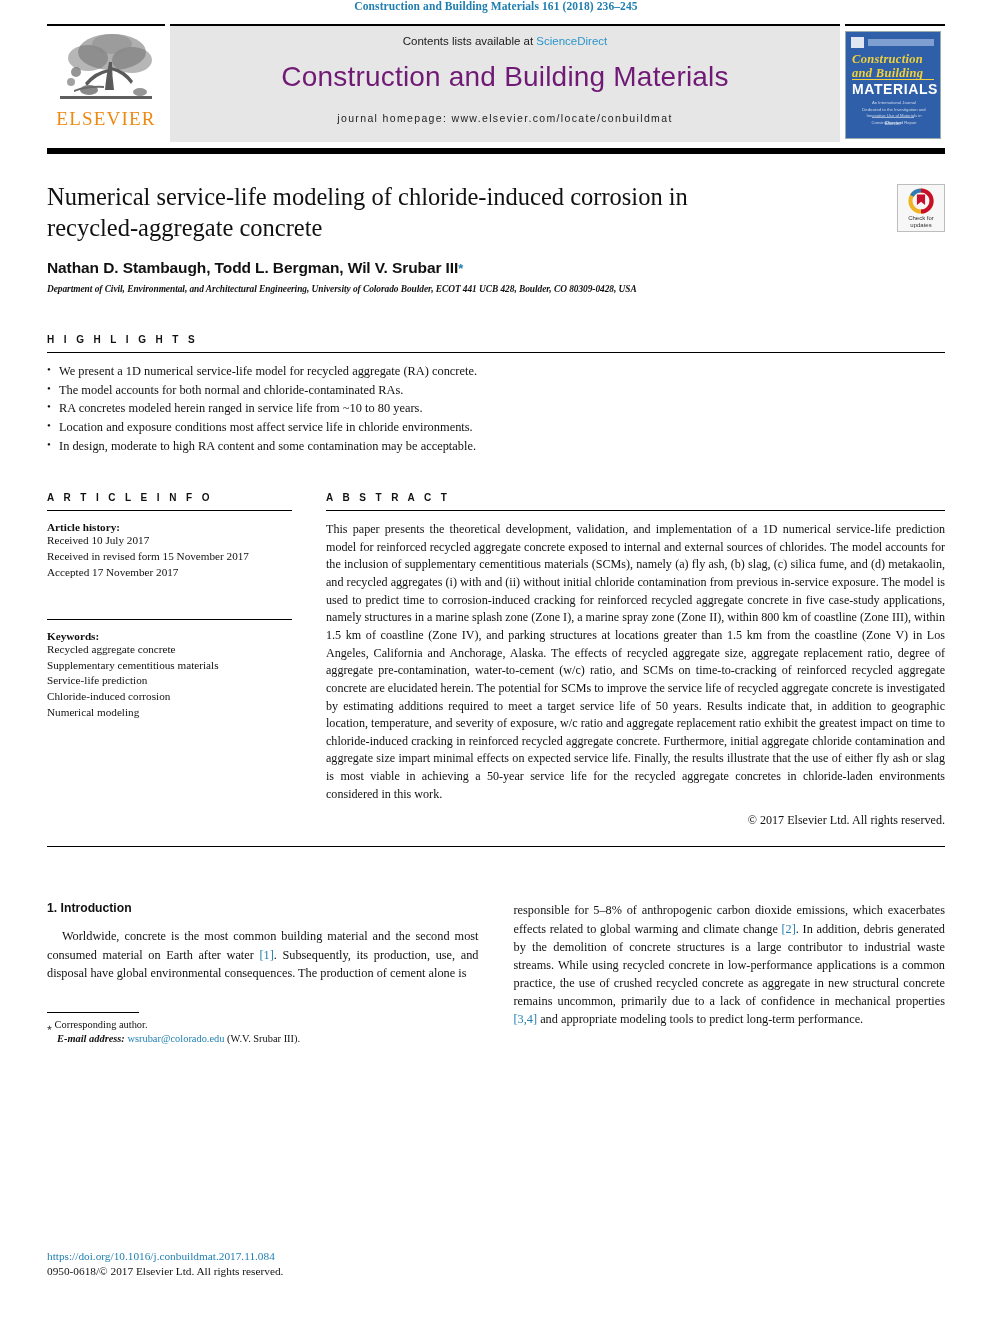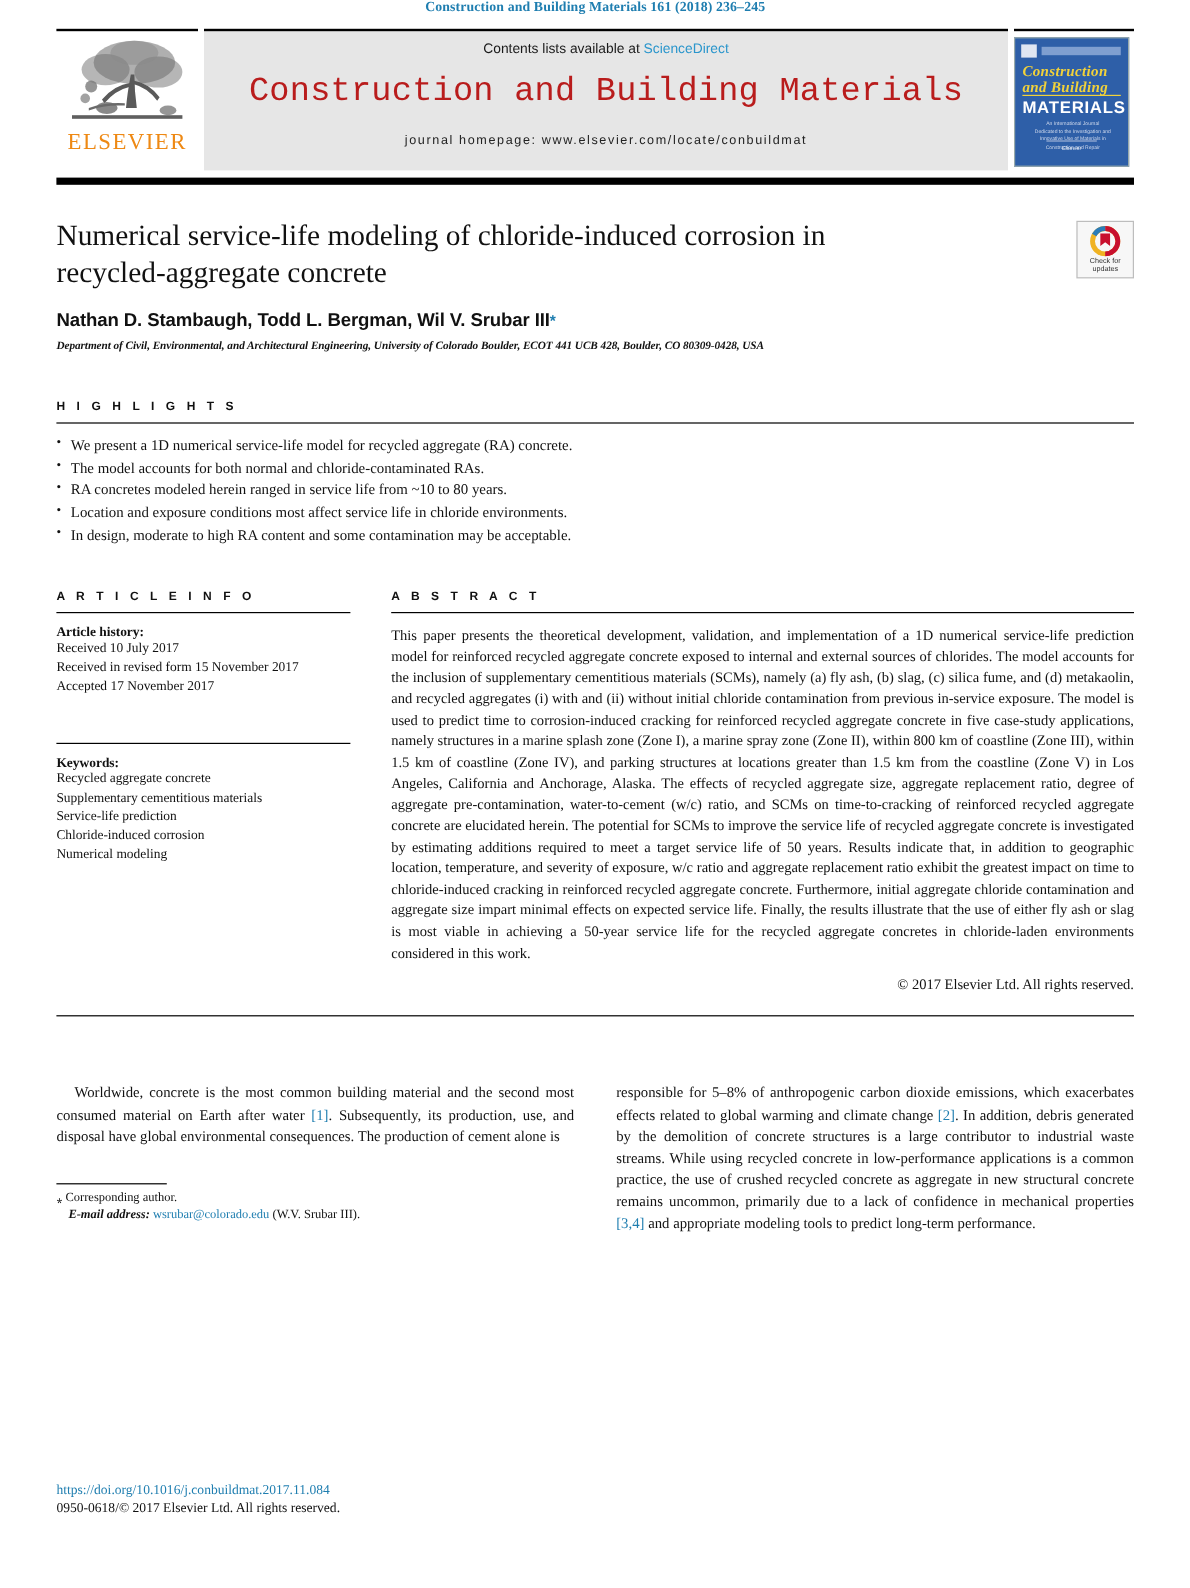--- a/index.html
+++ b/index.html
@@ -74,23 +74,23 @@
   }
   .contents-line {
     font-family: "Liberation Sans", sans-serif;
     font-size: 11.5px;
     color: #1a1a1a;
   }
   .contents-line .sd {
     color: #2b96cc;
   }
   .journal-title {
-    font-family: Liberation Mono, monospace;
+    font-family: Liberation Sans, sans-serif;
     font-size: 28px;
-    color: #b91c1c;
+    color: #701a75;
     margin-top: 14px;
     letter-spacing: 0.2px;
   }
   .homepage-line {
     font-family: "Liberation Sans", sans-serif;
     font-size: 10.5px;
     letter-spacing: 1.35px;
     color: #222;
     margin-top: 19px;
   }
@@ -345,21 +345,21 @@
     line-height: 1.42;
     color: #111;
   }
   .fn-line .ital { font-style: italic; font-weight: bold; }
   .fn-mail { color: #1f7eb0; }
   .fn-star { font-size: 9px; }
 
   .footer-block {
     position: absolute;
     left: 47px;
-    bottom: 58px;
+    bottom: 44px;
     width: 420px;
   }
   .doi {
     font-family: "Liberation Serif", serif;
     font-size: 11.3px;
     color: #1f7eb0;
     line-height: 1.35;
   }
   .issn {
     font-family: "Liberation Serif", serif;
@@ -484,20 +484,21 @@
       <hr class="hr-thin">
       <div class="abs-text">This paper presents the theoretical development, validation, and implementation of a 1D numerical service-life prediction model for reinforced recycled aggregate concrete exposed to internal and external sources of chlorides. The model accounts for the inclusion of supplementary cementitious materials (SCMs), namely (a) fly ash, (b) slag, (c) silica fume, and (d) metakaolin, and recycled aggregates (i) with and (ii) without initial chloride contamination from previous in-service exposure. The model is used to predict time to corrosion-induced cracking for reinforced recycled aggregate concrete in five case-study applications, namely structures in a marine splash zone (Zone I), a marine spray zone (Zone II), within 800 km of coastline (Zone III), within 1.5 km of coastline (Zone IV), and parking structures at locations greater than 1.5 km from the coastline (Zone V) in Los Angeles, California and Anchorage, Alaska. The effects of recycled aggregate size, aggregate replacement ratio, degree of aggregate pre-contamination, water-to-cement (w/c) ratio, and SCMs on time-to-cracking of reinforced recycled aggregate concrete are elucidated herein. The potential for SCMs to improve the service life of recycled aggregate concrete is investigated by estimating additions required to meet a target service life of 50 years. Results indicate that, in addition to geographic location, temperature, and severity of exposure, w/c ratio and aggregate replacement ratio exhibit the greatest impact on time to chloride-induced cracking in reinforced recycled aggregate concrete. Furthermore, initial aggregate chloride contamination and aggregate size impart minimal effects on expected service life. Finally, the results illustrate that the use of either fly ash or slag is most viable in achieving a 50-year service life for the recycled aggregate concretes in chloride-laden environments considered in this work.</div>
       <div class="abs-copy">© 2017 Elsevier Ltd. All rights reserved.</div>
     </div>
   </div>
 
   <hr class="abs-bottom-rule">
 
   <div class="body-cols">
     <div class="bcol">
+      <div class="sec-title">1. Introduction</div>
       <p class="ptext indent"><span>Worldwide, concrete is the most common building material and the second most consumed material on Earth after water </span><span class="ref">[1]</span><span>. Subsequently, its production, use, and disposal have global environmental consequences. The production of cement alone is</span></p>
 
       <div class="footnote">
         <hr class="fn-rule">
         <div class="fn-line"><span class="fn-star">⁎</span> <span>Corresponding author.</span></div>
         <div class="fn-line" style="padding-left:10px;"><span class="ital">E-mail address:</span> <span class="fn-mail">wsrubar@colorado.edu</span> <span>(W.V. Srubar III).</span></div>
       </div>
     </div>
 
     <div class="bgap"></div>

